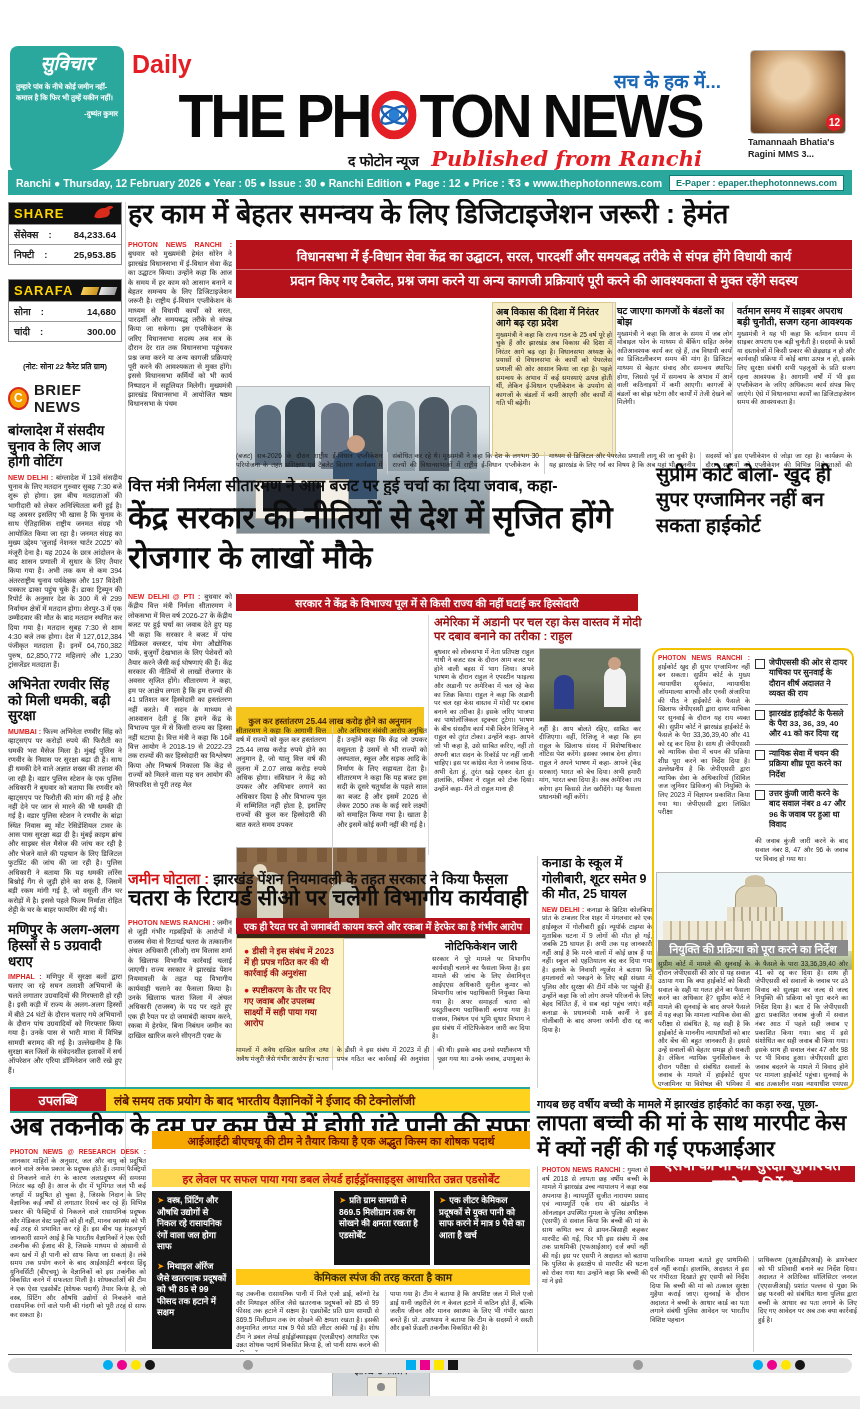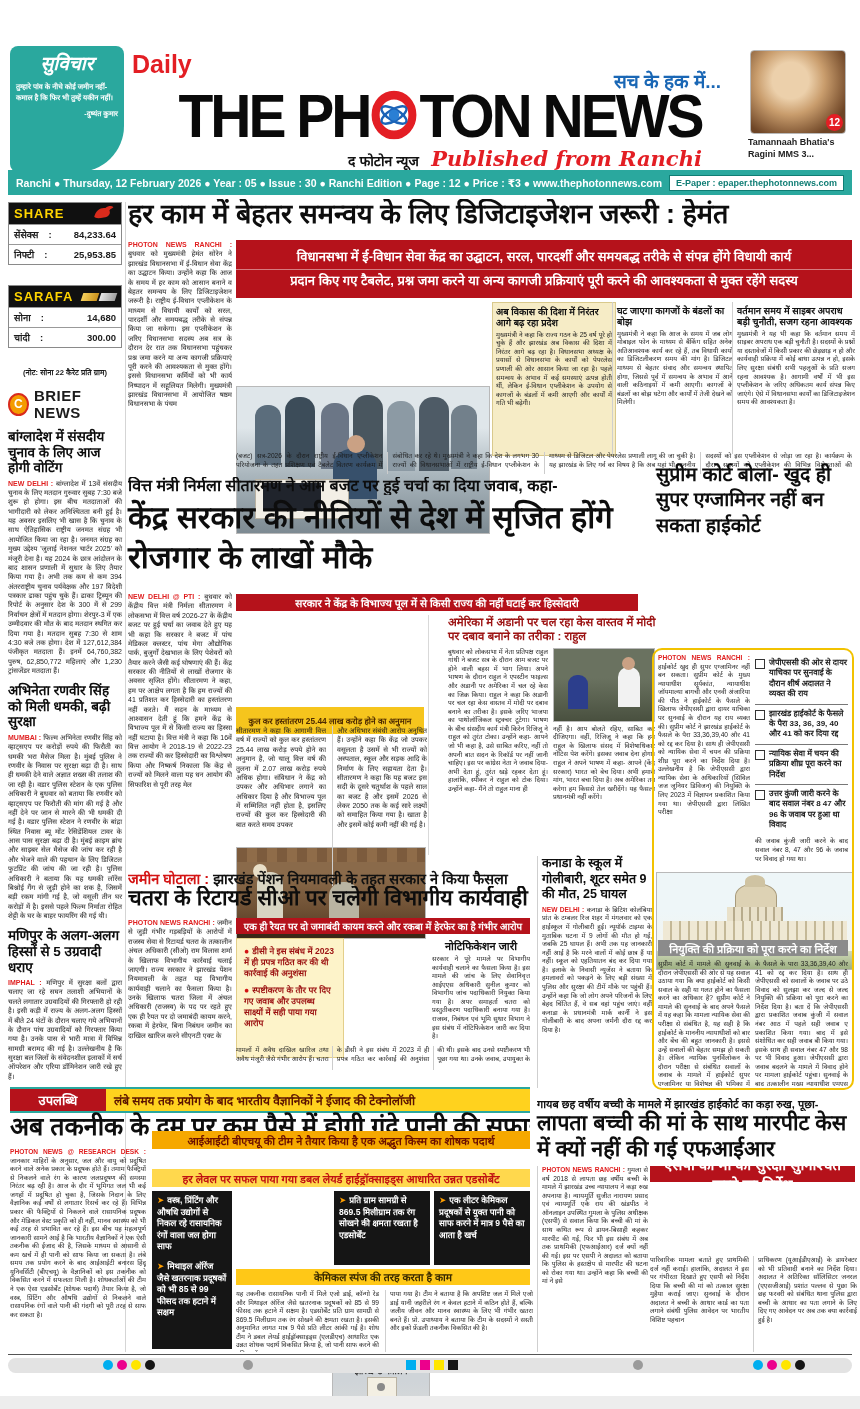--- a/index.html
+++ b/index.html
@@ -112,21 +112,21 @@
         <span class="c">:</span>
         <span class="v">84,233.64</span>
       </div>
       <div class="srow">
         <span>निफ्टी</span>
         <span class="c">:</span>
         <span class="v">25,953.85</span>
       </div>
     </div>
 
-    <div class="sbox" style="margin-top:20px">
+    <div class="sbox" style="margin-top:14px">
       <div class="head">
         <span>SARAFA</span>
         <span style="margin-left:auto;display:flex;gap:2px">
           <i style="width:16px;height:8px;background:linear-gradient(90deg,#f6d15c,#c9901c);transform:skewX(-18deg);display:inline-block"></i>
           <i style="width:16px;height:8px;background:linear-gradient(90deg,#e8e8e8,#9c9c9c);transform:skewX(-18deg);display:inline-block"></i>
         </span>
       </div>
       <div class="srow">
         <span>सोना</span>
         <span class="c">:</span>
@@ -233,21 +233,21 @@
     <i class="abs" style="left:16px;top:16px;width:14px;height:14px;background:#e9dfc8;border-radius:50%"></i>
     <i class="abs" style="left:92px;top:34px;width:30px;height:44px;background:#b9b4a2;border-radius:14px 14px 0 0"></i>
     <i class="abs" style="left:0;top:0;width:188px;height:14px;background:repeating-linear-gradient(90deg,#7c5b3d 0 10px,#8f6c49 10px 20px)"></i>
     <i class="abs" style="left:0;bottom:0;width:188px;height:12px;background:#3a2817"></i>
   </div>
   <div class="abs" style="left:236px;top:707px;width:188px;height:27px;background:#f6c51d;color:#4d2a00;font-weight:700;font-size:8.3px;display:flex;align-items:center;justify-content:center">कुल कर हस्तांतरण 25.44 लाख करोड़ होने का अनुमान</div>
 
   <div class="abs s" style="left:236px;top:726px;width:90px;height:160px;overflow:hidden">सीतारमण ने कहा कि आगामी वित्त वर्ष में राज्यों को कुल कर हस्तांतरण 25.44 लाख करोड़ रुपये होने का अनुमान है, जो चालू वित्त वर्ष की तुलना में 2.07 लाख करोड़ रुपये अधिक होगा। संविधान ने केंद्र को उपकर और अधिभार लगाने का अधिकार दिया है और विभाज्य पूल में सम्मिलित नहीं होता है, इसलिए राज्यों की कुल कर हिस्सेदारी की बात करते समय उपकर</div>
   <div class="abs s vline" style="left:332px;top:726px;width:90px;height:160px;padding-left:4px;overflow:hidden">और अधिभार संबंधी आरोप अनुचित हैं। उन्होंने कहा कि केंद्र जो उपकर वसूलता है उसमें से भी राज्यों को अस्पताल, स्कूल और सड़क आदि के निर्माण के लिए सहायता देता है। सीतारमण ने कहा कि यह बजट इस सदी के दूसरे चतुर्थांश के पहले साल का बजट है और इसमें 2026 से लेकर 2050 तक के कई सारे लक्ष्यों को समाहित किया गया है। खाता है और इसमें कोई कमी नहीं की गई है।</div>
 
-  <div class="abs" style="left:428px;top:615px;width:212px;height:240px;border-left:1px solid #d9d9d9;padding-left:19px">
+  <div class="abs" style="left:428px;top:615px;width:212px;height:240px;border-left:1px solid #d9d9d9;padding-left:5px">
     <div style="font-size:11.5px;font-weight:800;line-height:1.25;color:#9c1212">अमेरिका में अडानी पर चल रहा केस वास्तव में मोदी पर दबाव बनाने का तरीका : राहुल</div>
     <div style="display:flex;gap:5px;margin-top:4px">
       <div class="s6" style="width:100px;height:188px;overflow:hidden">बुधवार को लोकसभा में नेता प्रतिपक्ष राहुल गांधी ने बजट सत्र के दौरान आम बजट पर होने वाली बहस में भाग लिया। अपने भाषण के दौरान राहुल ने एपस्टीन फाइल्स और अडानी पर अमेरिका में चल रहे केस का जिक्र किया। राहुल ने कहा कि अडानी पर चल रहा केस वास्तव में मोदी पर दबाव बनाने का तरीका है। इसके जरिए भाजपा का पाथोलॉजिकल स्ट्रक्चर टूटेगा। भाषण के बीच संसदीय कार्य मंत्री किरेन रिजिजू ने राहुल को तुरंत टोका। उन्होंने कहा- आपने जो भी कहा है, उसे साबित करिए, नहीं तो अपनी बात सदन के रिकॉर्ड पर नहीं जानी चाहिए। इस पर कांग्रेस नेता ने जवाब दिया- अभी देता हूं, तुरंत खड़े रहकर देता हूं। हालांकि, स्पीकर ने राहुल को टोक दिया। उन्होंने कहा- मैंने तो राहुल माना ही</div>
       <div style="width:102px">
         <div class="photo" style="width:100px;height:72px;background:linear-gradient(180deg,#6a7260 0 40%,#49503f)">
           <i class="abs" style="left:64px;top:18px;width:22px;height:40px;background:#f2f2f2;border-radius:10px 10px 0 0"></i>
           <i class="abs" style="left:68px;top:8px;width:13px;height:13px;background:#caa184;border-radius:50%"></i>
           <i class="abs" style="left:14px;top:26px;width:20px;height:34px;background:#2c3e8c;border-radius:9px 9px 0 0"></i>
         </div>
         <div class="s6" style="height:112px;overflow:hidden;margin-top:3px">नहीं है। आप बोलते रहिए, साबित कर दीजिएगा। वहीं, रिजिजू ने कहा कि हम राहुल के खिलाफ संसद में विशेषाधिकार नोटिस पेश करेंगे। इसका जवाब देना होगा। राहुल ने अपने भाषण में कहा- आपने (केंद्र सरकार) भारत को बेच दिया। अभी हमारी मांग, भारत बचा दिया है। अब अमेरिका तय करेगा हम किससे तेल खरीदेंगे। यह फैसला प्रधानमंत्री नहीं करेंगे।</div>

